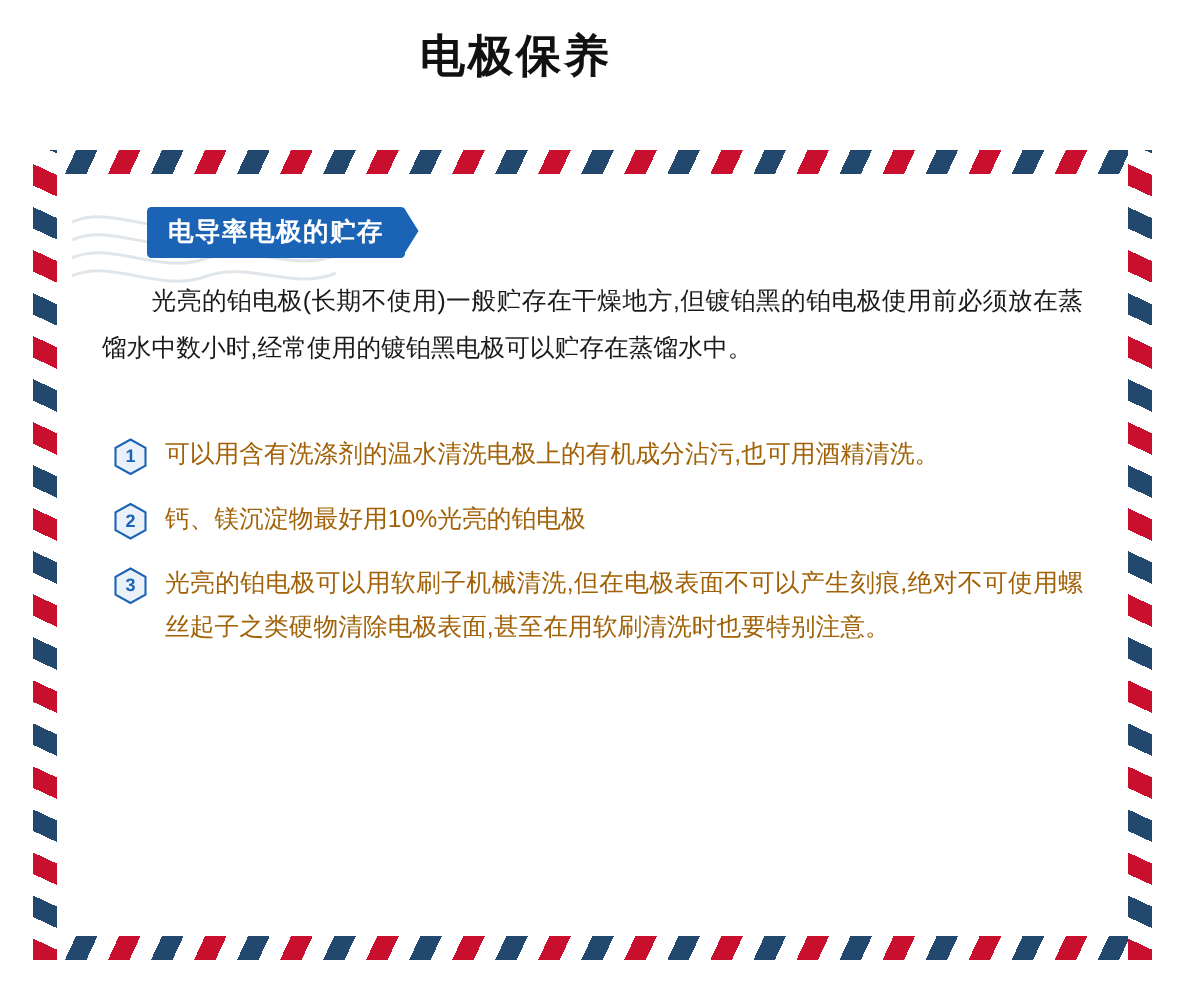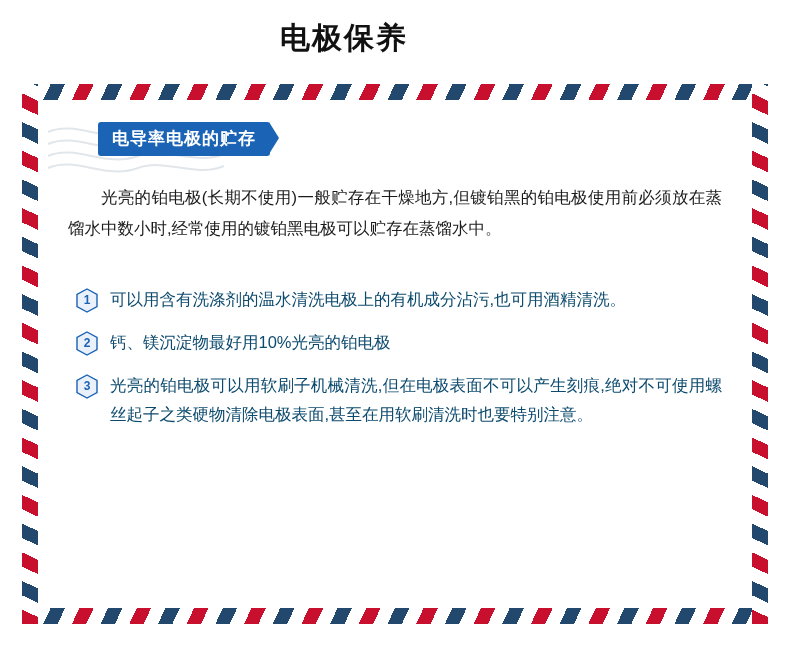--- a/index.html
+++ b/index.html
@@ -30,21 +30,21 @@
     color: #111111;
     letter-spacing: 2px;
     padding-top: 18px;
     line-height: 1.3;
   }
 
   
   .frame {
     position: absolute;
     left: 22px;
-    top: 84px;
+    top: 100px;
     width: 746px;
     height: 540px;
     box-sizing: border-box;
     background: #ffffff;
     text-decoration: underline;
   }
   
   .edge {
     position: absolute;
     background-color: #ffffff;
@@ -124,21 +124,21 @@
     height: 0;
     border-top: 16px solid transparent;
     border-bottom: 16px solid transparent;
     border-left: 10px solid #1a63b5;
   }
 
   .section-body {
     font-size: 16.5px;
     line-height: 1.85;
     color: #1a1a1a;
-    margin-top: 26px;
+    margin-top: 14px;
     text-align: justify;
   }
   .para-indent { text-indent: 2em; }
 
   .section-2 { margin-top: 42px; }
 
   
   .num-list {
     list-style: none;
     margin: 16px 0 0 0;
@@ -165,21 +165,21 @@
     height: 25px;
     line-height: 25px;
     text-align: center;
     font-size: 12px;
     font-weight: bold;
     color: #1a63b5;
   }
   .num-text-body {
     font-size: 16.5px;
     line-height: 1.75;
-    color: #0c4a6e;
+    color: #a16207;
     flex: 1 1 auto;
     text-align: justify;
   }
 </style>
 </head>
 <body>
 
 <div class="page">
 
   <div class="page-title">电极保养</div>

